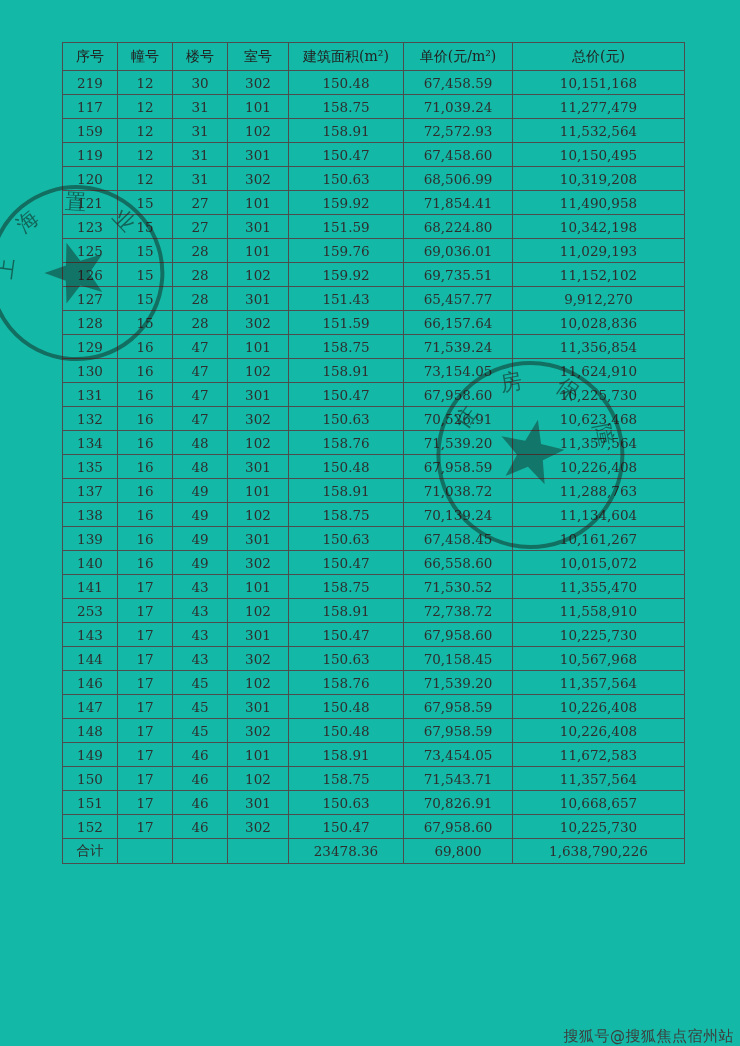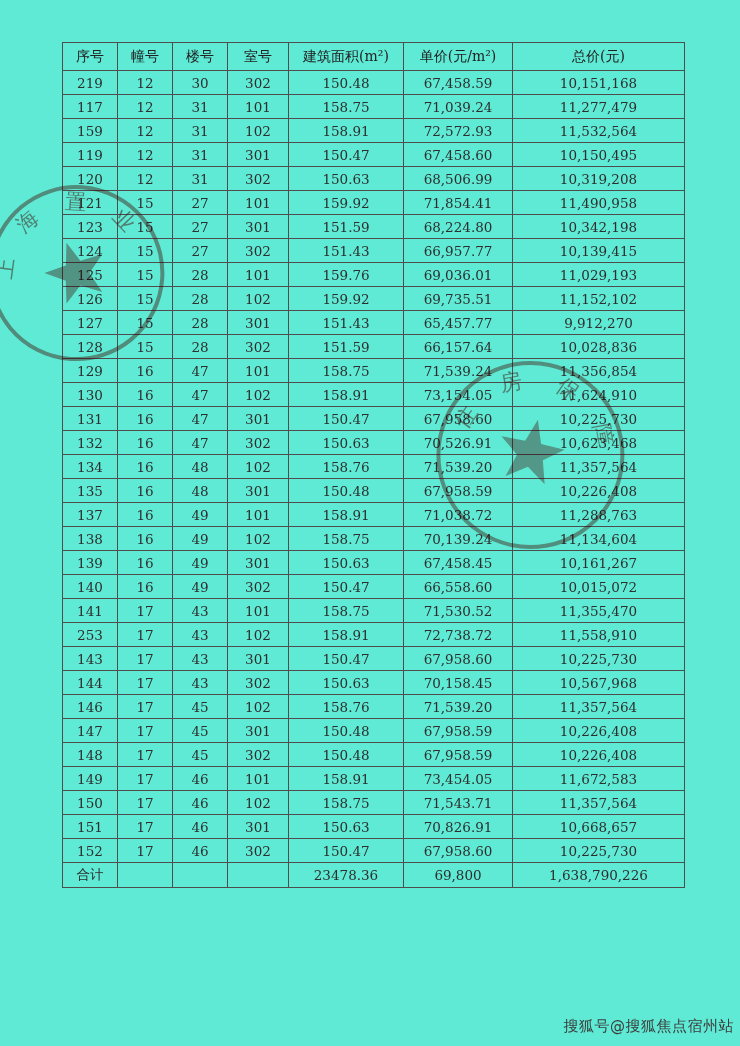--- a/index.html
+++ b/index.html
@@ -1,42 +1,42 @@
 <!DOCTYPE html>
 <html><head>
 <meta charset="utf-8">
 <style>
   html,body{margin:0;padding:0;}
   body{
     width:740px;height:1046px;position:relative;background:#ffffff;
     font-family:"DejaVu Serif","Liberation Serif",serif;
     overflow:hidden;
   }
-  .page{position:absolute;inset:0;background:#5eead4;}
+  .page{position:absolute;inset:0;background:#14b8a6;}
   .price-table{
     position:absolute;left:62px;top:42px;width:622px;
     border-collapse:collapse;table-layout:fixed;
   }
   .price-table th,.price-table td{
     border:1px solid #4d4d4d;
     text-align:center;vertical-align:middle;
     padding:0 2px;height:23px;
     font-size:13.5px;font-weight:normal;color:#2e2e2e;
     white-space:nowrap;overflow:hidden;
   }
   .price-table thead th{height:27px;font-size:14px;color:#222;}
   .price-table .total-row td{height:24px;}
   .stamp{
     position:absolute;pointer-events:none;
     mix-blend-mode:multiply;opacity:0.85;
   }
   .stamp-left{left:-18px;top:178px;transform:rotate(-18deg);}
   .stamp-right{left:430px;top:355px;transform:rotate(12deg);}
   .watermark{
-    position:absolute;right:6px;bottom:10px;
+    position:absolute;right:6px;bottom:0;
     font-size:15px;color:#3d3d3d;letter-spacing:0.5px;
     font-family:"DejaVu Sans","Liberation Sans",sans-serif;
   }
 </style>
 </head>
 <body>
 
 <div class="page">
 
   <table class="price-table">
@@ -118,29 +118,20 @@
         <tr>
           <td>123</td>
           <td>15</td>
           <td>27</td>
           <td>301</td>
           <td>151.59</td>
           <td>68,224.80</td>
           <td>10,342,198</td>
         </tr>
         <tr>
-          <td>124</td>
-          <td>15</td>
-          <td>27</td>
-          <td>302</td>
-          <td>151.43</td>
-          <td>66,957.77</td>
-          <td>10,139,415</td>
-        </tr>
-        <tr>
           <td>125</td>
           <td>15</td>
           <td>28</td>
           <td>101</td>
           <td>159.76</td>
           <td>69,036.01</td>
           <td>11,029,193</td>
         </tr>
         <tr>
           <td>126</td>

